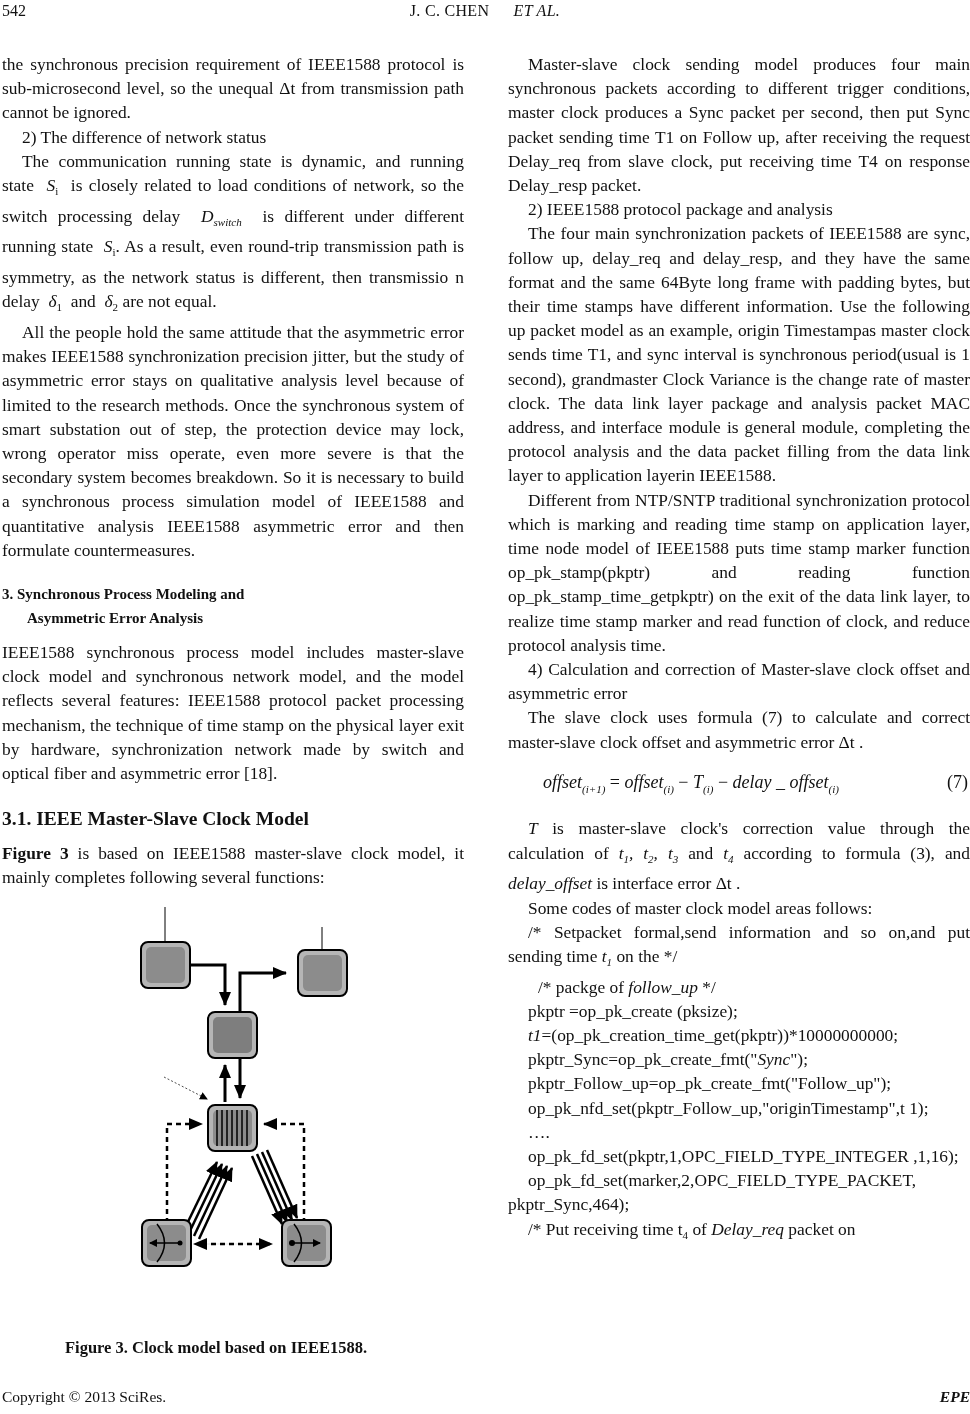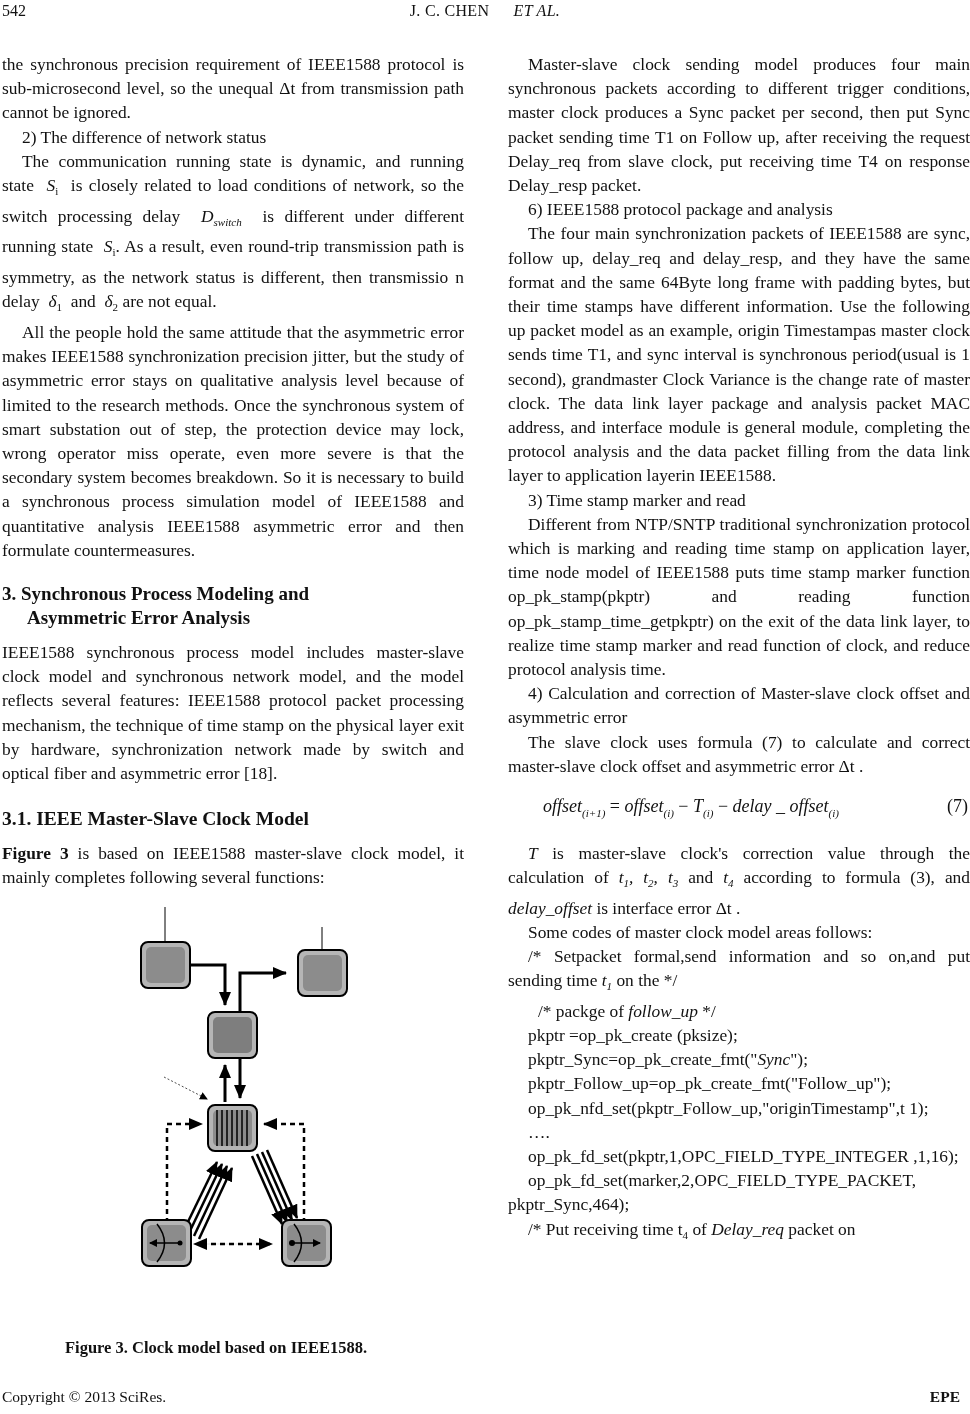--- a/index.html
+++ b/index.html
@@ -10,32 +10,32 @@
   }
   .header { position: absolute; top: 0; left: 0; width: 813px; height: 30px; }
   .page-num { position: absolute; left: 2px; top: 2px; font-size: 16px; }
   .running-head { position: absolute; left: 0; width: 970px; top: 2px; text-align: center; font-size: 16px; letter-spacing: 0.3px; }
   .running-head i { margin-left: 20px; text-align: right; }
   .col { position: absolute; top: 52px; width: 462px; }
   .col-left { left: 2px; }
   .col-right { left: 508px; }
   p { margin: 0; text-align: justify; line-height: 24.2px; }
   .ind { text-indent: 20px; }
-  .sec-title { font-weight: bold; font-size: 19px; line-height: 24px; margin: 20px 0 10px 0; }
+  .sec-title { font-weight: bold; font-size: 15px; line-height: 24px; margin: 20px 0 10px 0; }
   .sec-title .cont { display: block; padding-left: 25px; }
   .subsec-title { font-weight: bold; font-size: 19.5px; margin: 22px 0 10px 0; line-height: 24px; }
   .figure { position: relative; height: 400px; margin-top: 12px; }
   .fig-caption { position: absolute; left: 65px; top: 1338px; font-weight: bold; font-size: 16.5px; }
   .formula { margin: 8px 0 8px 0; line-height: 40px; position: relative; font-style: italic; padding-left: 35px; font-size: 18px; }
   .formula .num { position: absolute; right: 2px; top: 0; font-style: normal; }
   .formula sub { font-size: 11px; }
   .code { line-height: 24.2px; }
   .footer { position: absolute; top: 1388px; left: 0; width: 970px; font-size: 15.5px; }
   .footer .copy { position: absolute; left: 2px; }
-  .footer .journal { position: absolute; right: 10px; font-weight: bold; }
+  .footer .journal { position: absolute; right: 0; font-weight: bold; font-style: italic; }
   sub { font-size: 11px; }
 </style>
 </head>
 <body>
 
 <div class="header">
   <span class="page-num">542</span>
   <span class="running-head"><span>J. C. CHEN</span> <i>ET AL.</i></span>
 </div>
 
@@ -138,39 +138,39 @@
       <line x1="200" y1="342" x2="270" y2="342" stroke="#000" stroke-width="2.5" stroke-dasharray="5,4" marker-end="url(#ahb)"></line>
       <line x1="260" y1="342" x2="192" y2="342" stroke="#000" stroke-width="0.1" marker-end="url(#ahb)"></line>
     </svg>
   </div>
 </div>
 
 <div class="fig-caption">Figure 3. Clock model based on IEEE1588.</div>
 
 <div class="col col-right">
   <p class="ind">Master-slave clock sending model produces four main synchronous packets according to different trigger conditions, master clock produces a Sync packet per second, then put Sync packet sending time T1 on Follow up, after receiving the request Delay_req from slave clock, put receiving time T4 on response Delay_resp packet.</p>
-  <p class="ind">6) IEEE1588 protocol package and analysis</p>
+  <p class="ind">2) IEEE1588 protocol package and analysis</p>
   <p class="ind">The four main synchronization packets of IEEE1588 are sync, follow up, delay_req and delay_resp, and they have the same format and the same 64Byte long frame with padding bytes, but their time stamps have different information. Use the following up packet model as an example, origin Timestampas master clock sends time T1, and sync interval is synchronous period(usual is 1 second), grandmaster Clock Variance is the change rate of master clock. The data link layer package and analysis packet MAC address, and interface module is general module, completing the protocol analysis and the data packet filling from the data link layer to application layerin IEEE1588.</p>
-  <p class="ind">3) Time stamp marker and read</p>
   <p class="ind">Different from NTP/SNTP traditional synchronization protocol which is marking and reading time stamp on application layer, time node model of IEEE1588 puts time stamp marker function op_pk_stamp(pkptr) and reading function op_pk_stamp_time_getpkptr) on the exit of the data link layer, to realize time stamp marker and read function of clock, and reduce protocol analysis time.</p>
   <p class="ind">4) Calculation and correction of Master-slave clock offset and asymmetric error</p>
   <p class="ind">The slave clock uses formula (7) to calculate and correct master-slave clock offset and asymmetric error Δt .</p>
 
   <div class="formula">
     <span>offset</span><sub>(i+1)</sub><span style="font-style:normal"> = </span><span>offset</span><sub>(i)</sub><span style="font-style:normal"> − </span><span>T</span><sub>(i)</sub><span style="font-style:normal"> − </span><span>delay _ offset</span><sub>(i)</sub>
     <span class="num">(7)</span>
   </div>
 
   <p class="ind"><i>T</i><span> is master-slave clock's correction value through the calculation of </span><i>t</i><sub><i>1</i></sub><i>, </i><i>t</i><sub><i>2</i></sub><i>, </i><i>t</i><sub><i>3</i></sub><span> and </span><i>t</i><sub><i>4</i></sub><span> according to formula (3), and </span><i>delay_offset</i><span> is interface error  Δt .</span></p>
   <p class="ind">Some codes of master clock model areas follows:</p>
 
   <div class="code">
     <p class="ind"><span>/* Setpacket formal,send information and so on,and put sending time </span><i>t</i><sub><i>1</i></sub><span> on the */</span></p>
     <p style="text-indent:30px"><span>/* packge of </span><i>follow_up</i><span> */</span></p>
     <p class="ind">pkptr =op_pk_create (pksize);</p>
+    <p class="ind"><i>t1</i><span>=(op_pk_creation_time_get(pkptr))*10000000000;</span></p>
     <p class="ind"><span>pkptr_Sync=op_pk_create_fmt("</span><i>Sync</i><span>");</span></p>
     <p class="ind">pkptr_Follow_up=op_pk_create_fmt("Follow_up");</p>
     <p class="ind">op_pk_nfd_set(pkptr_Follow_up,"originTimestamp",t 1);</p>
     <p class="ind">….</p>
     <p class="ind">op_pk_fd_set(pkptr,1,OPC_FIELD_TYPE_INTEGER ,1,16);</p>
     <p class="ind">op_pk_fd_set(marker,2,OPC_FIELD_TYPE_PACKET, pkptr_Sync,464);</p>
     <p class="ind"><span>/* Put receiving time t</span><sub>4</sub><span> of </span><i>Delay_req</i><span> packet on</span></p>
   </div>
 </div>
 

